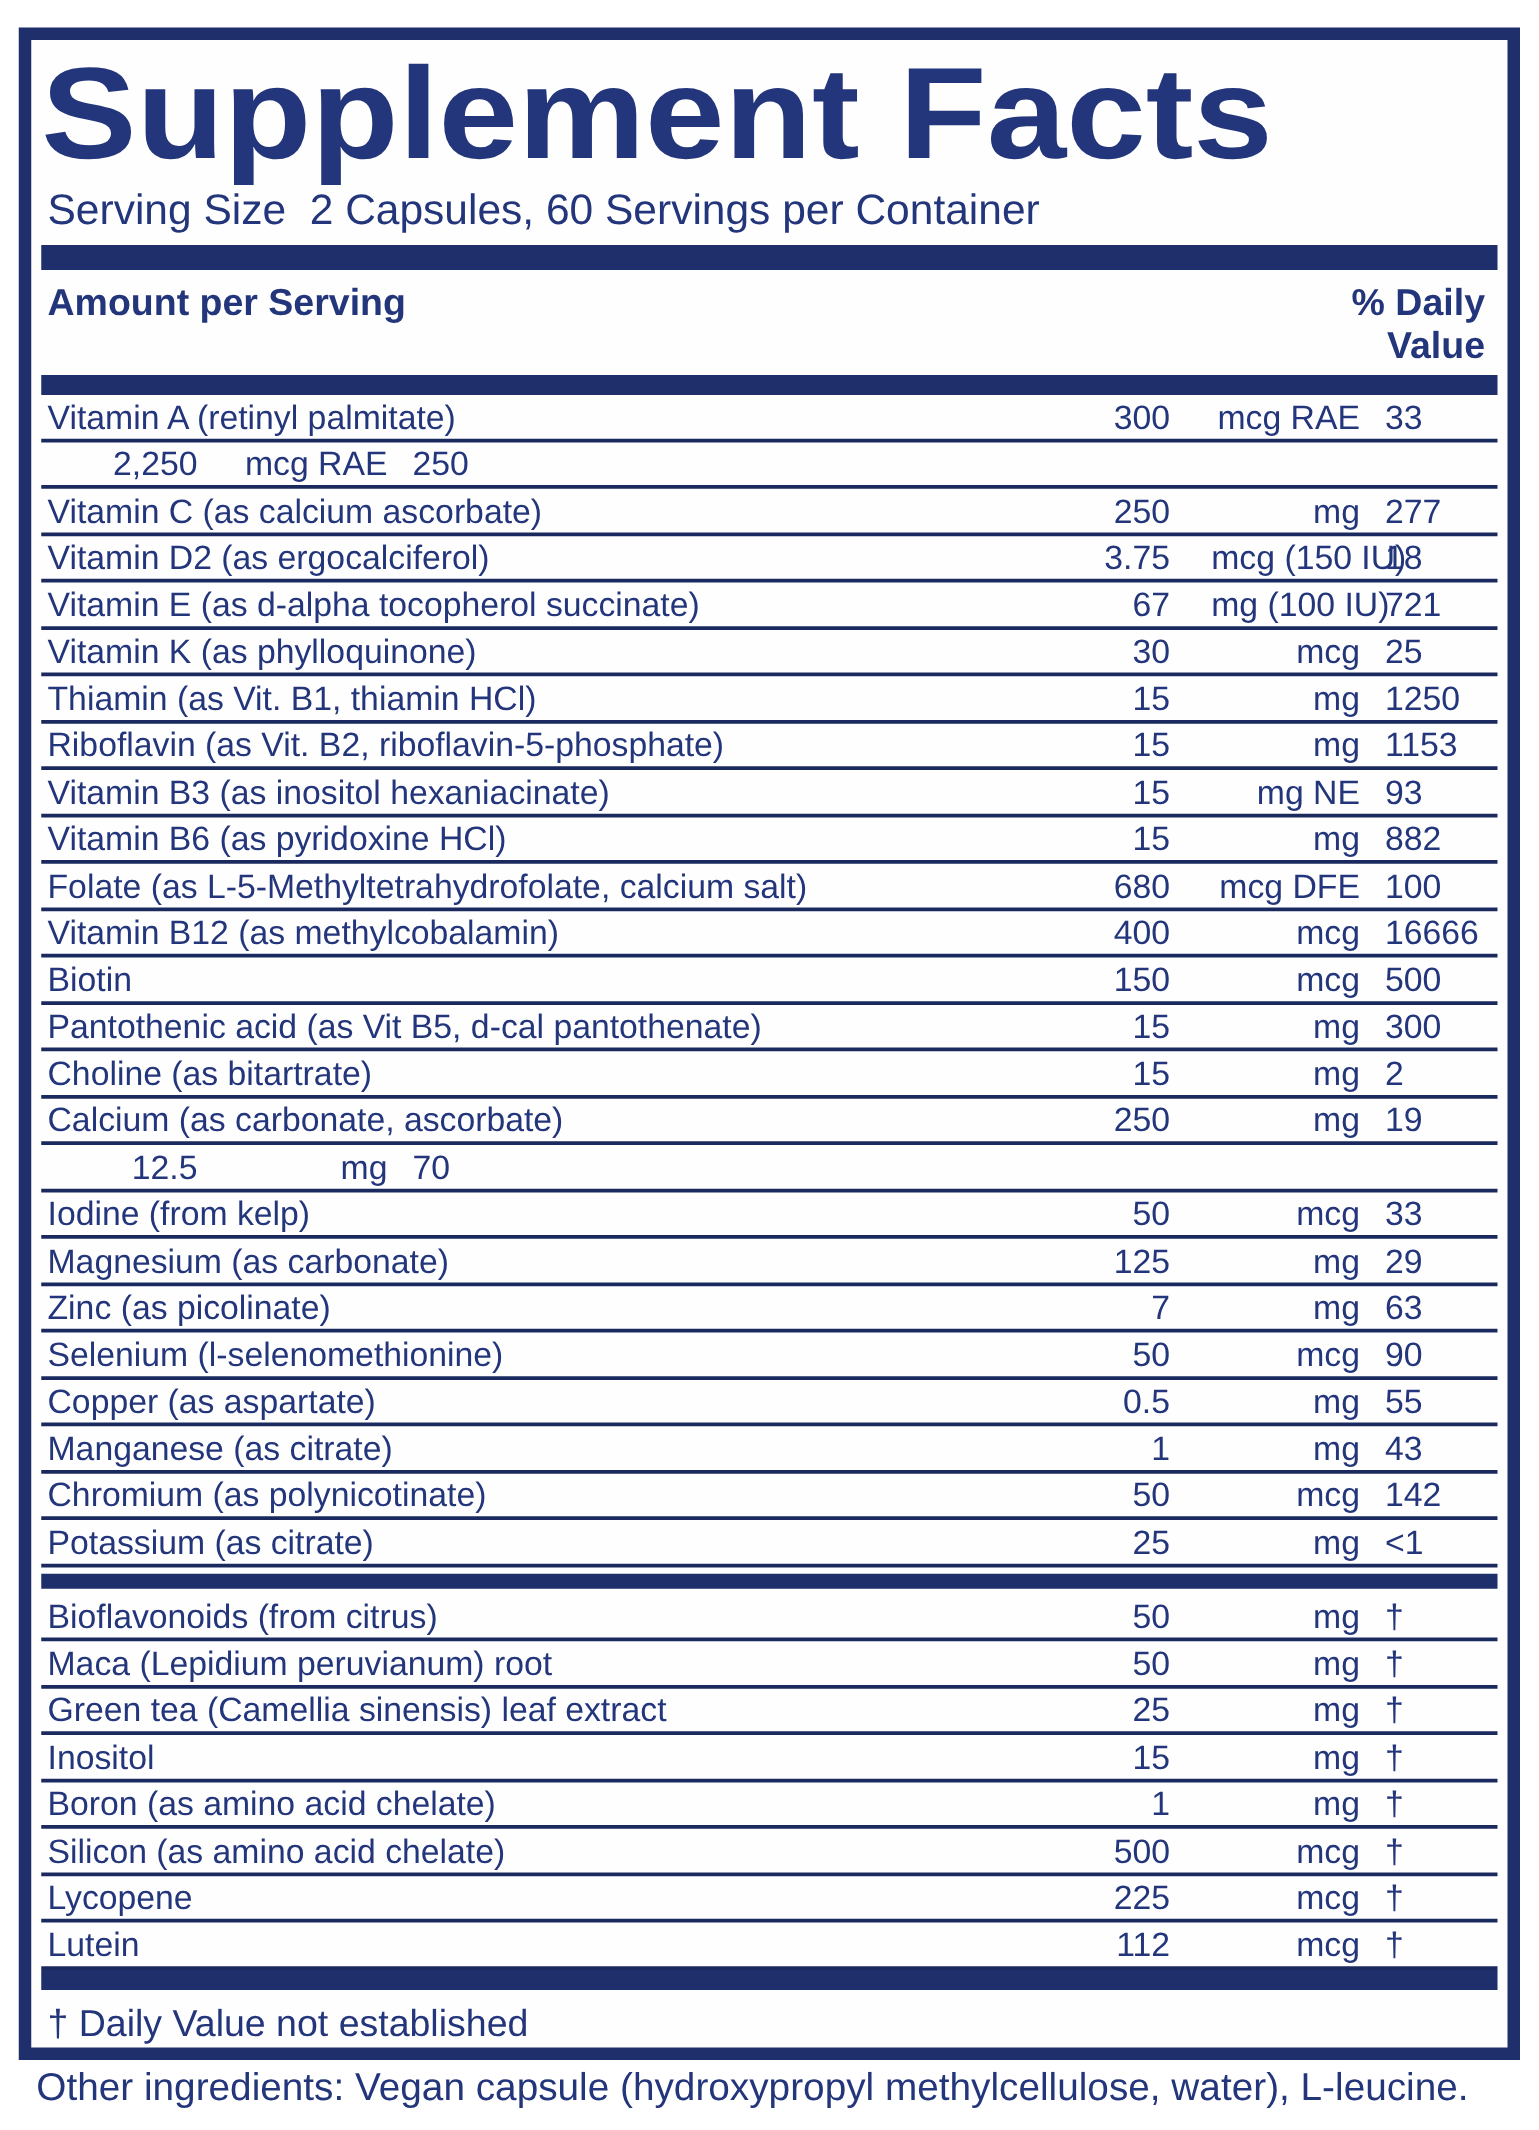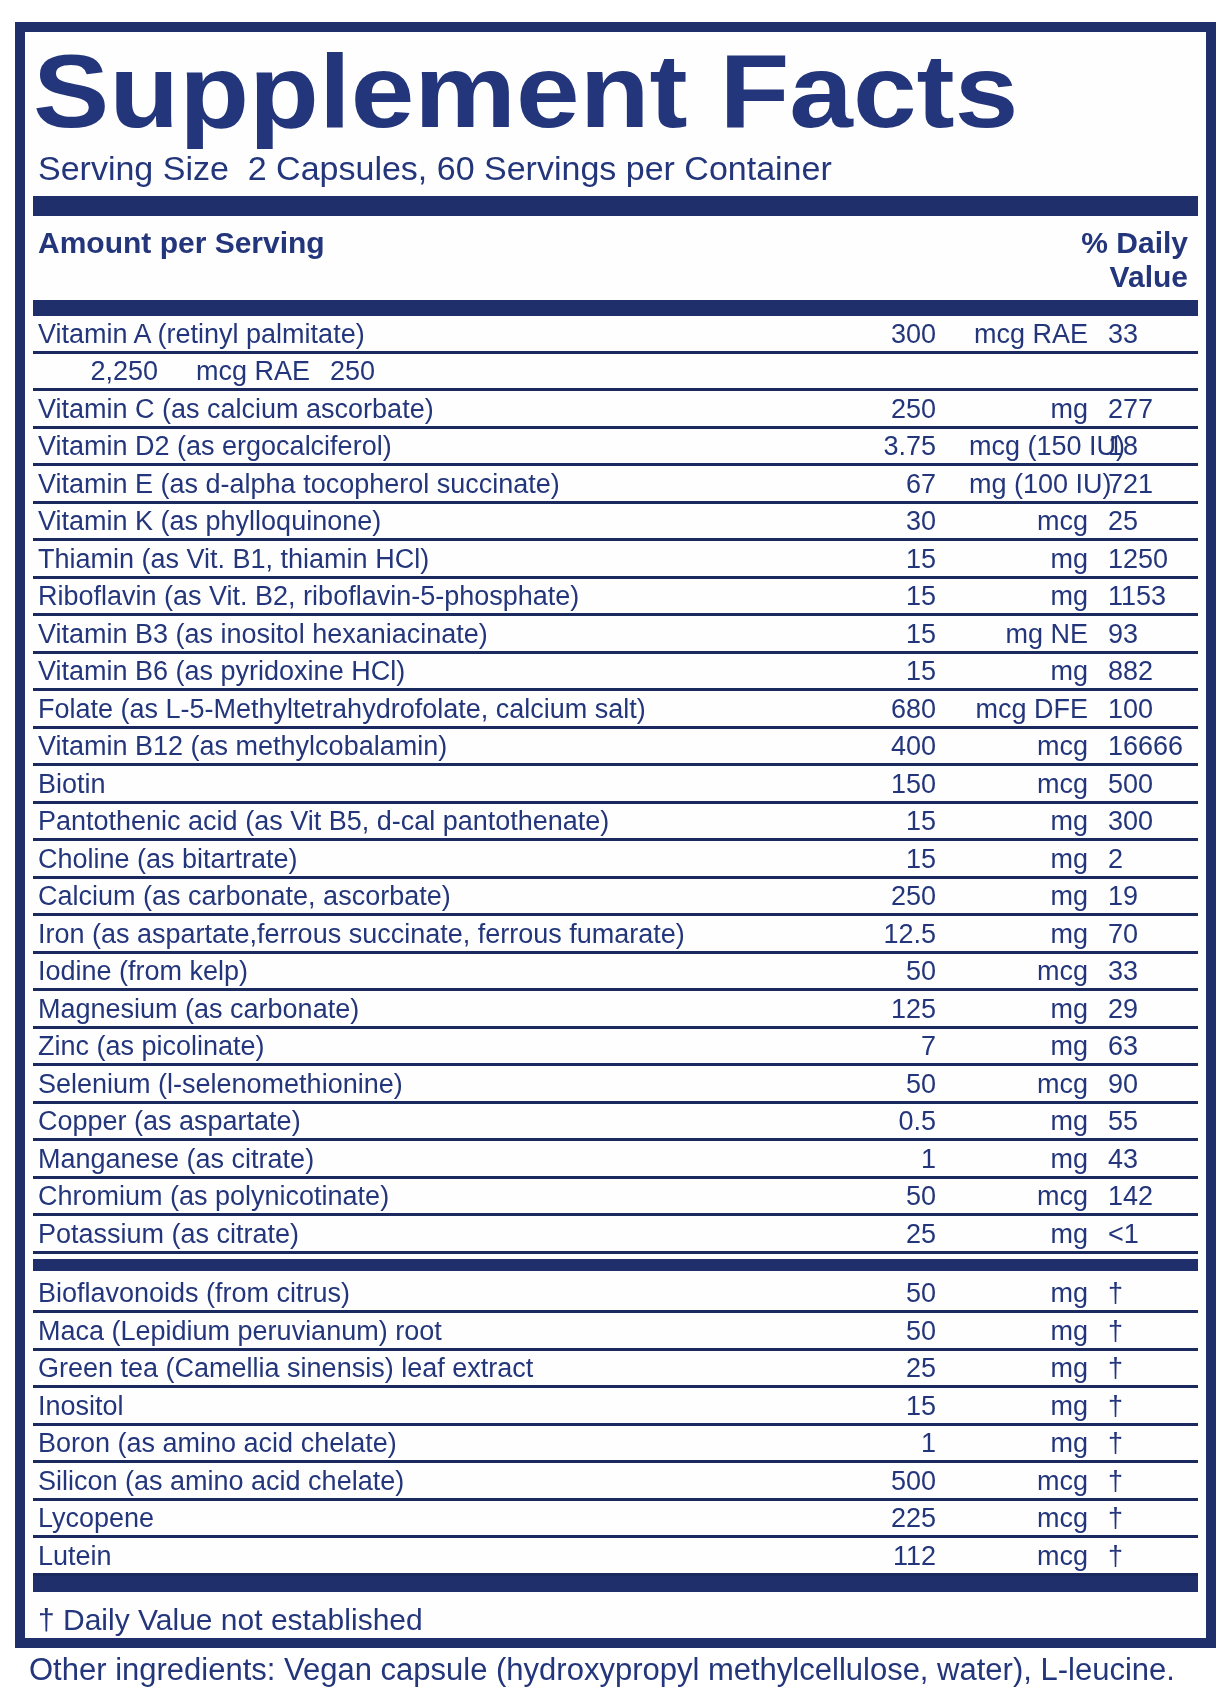--- a/index.html
+++ b/index.html
@@ -223,21 +223,20 @@
   </div>
 
   <div class="row">
     <span class="r-name">Calcium (as carbonate, ascorbate)</span>
     <span class="r-val">250</span>
     <span class="r-unit">mg</span>
     <span class="r-dv">19</span>
   </div>
 
   <div class="row">
-    <span class="r-name">Iron (as aspartate,ferrous succinate, ferrous fumarate)</span>
     <span class="r-val">12.5</span>
     <span class="r-unit">mg</span>
     <span class="r-dv">70</span>
   </div>
 
   <div class="row">
     <span class="r-name">Iodine (from kelp)</span>
     <span class="r-val">50</span>
     <span class="r-unit">mcg</span>
     <span class="r-dv">33</span>

